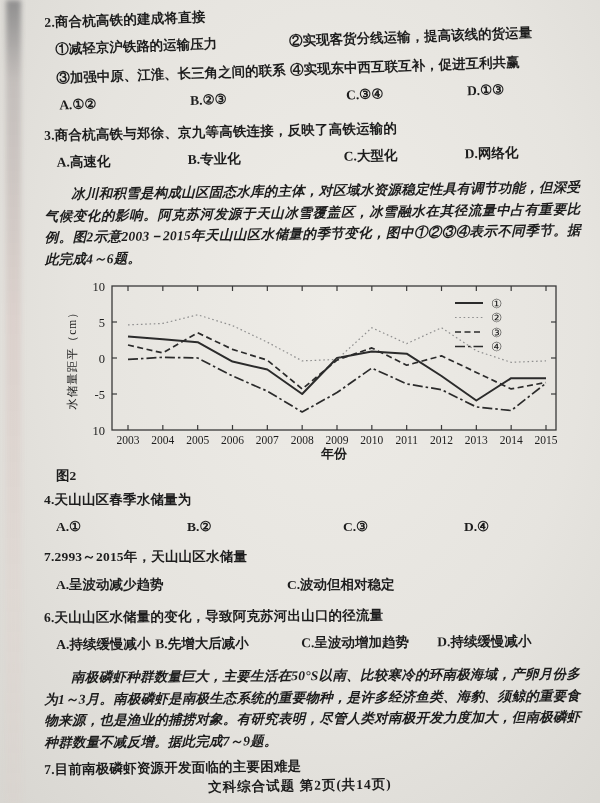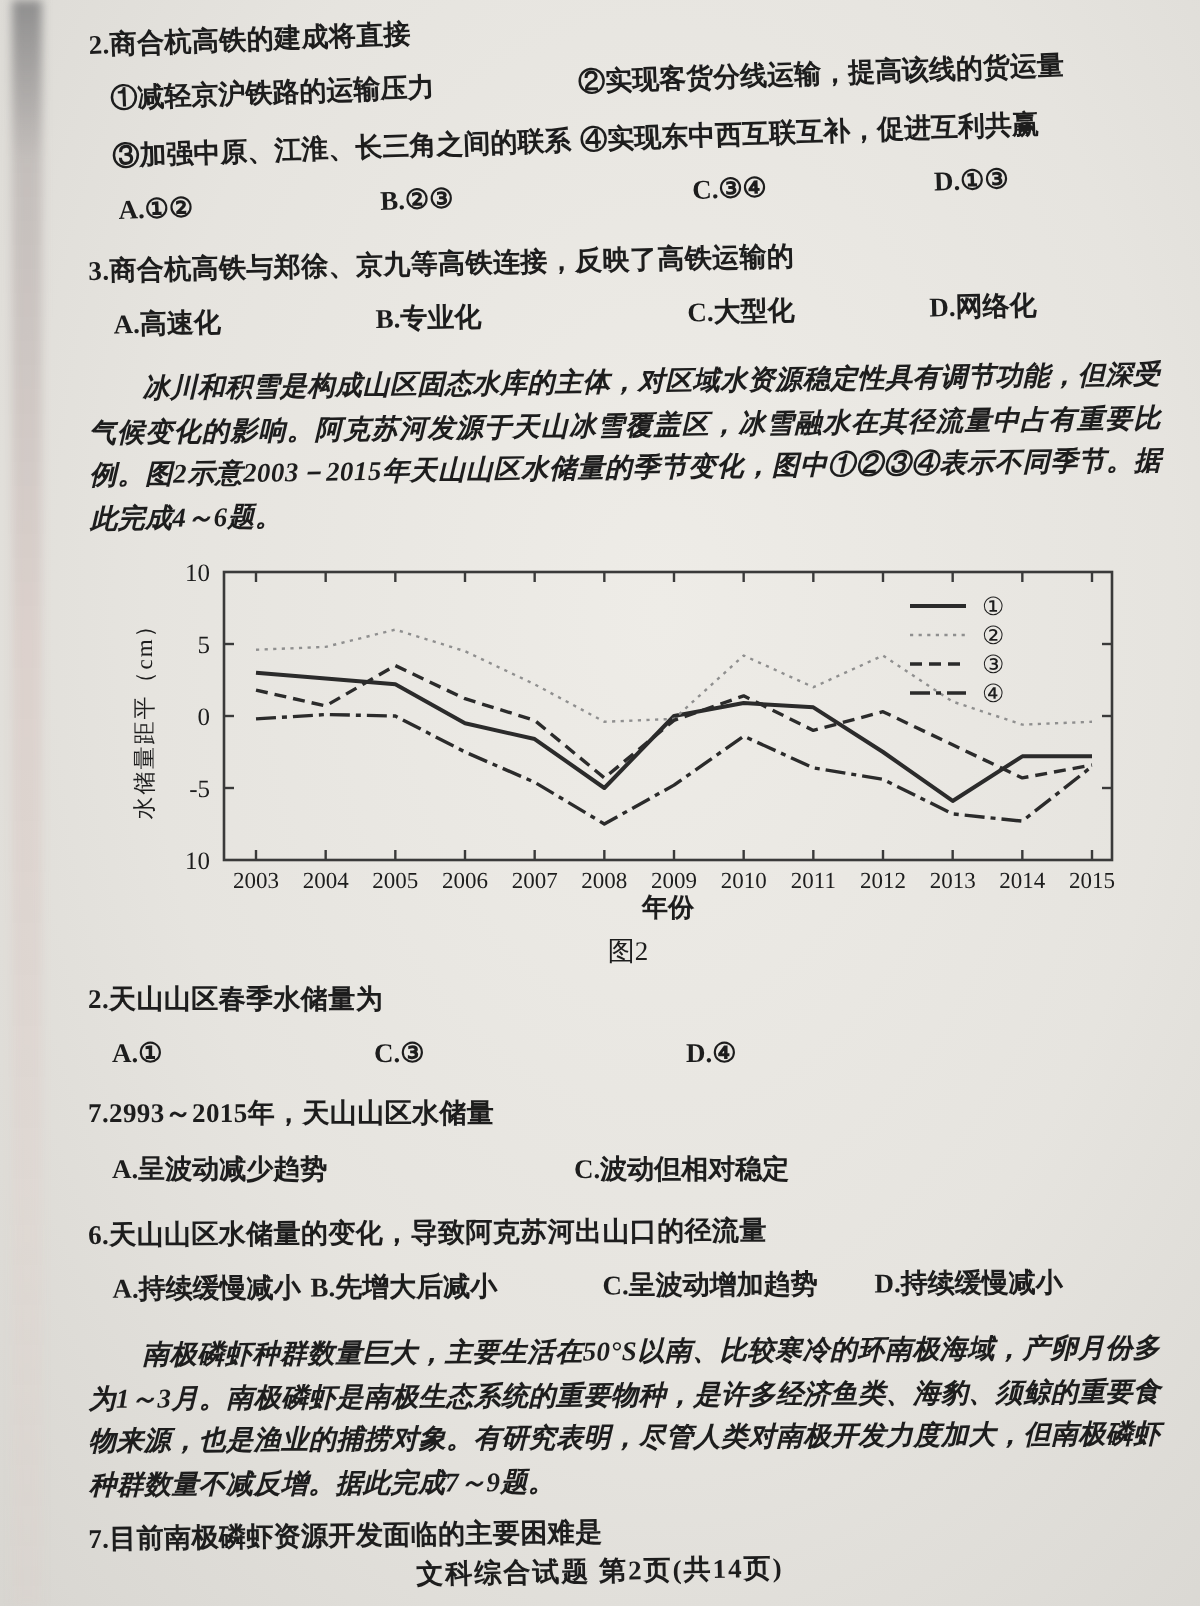--- a/index.html
+++ b/index.html
@@ -27,21 +27,21 @@
     padding-left:12px;margin-top:9px;font-size:13.5px;font-weight:700;line-height:20px;}
   .passage{font-style:italic;font-weight:600;font-size:13.5px;line-height:21.5px;
     text-indent:2em;text-align:justify;letter-spacing:.2px;}
   .tilt-a{transform:rotate(-2deg);transform-origin:left top;}
   .tilt-b{transform:rotate(-1.2deg);transform-origin:left top;}
   .tilt-c{transform:rotate(-0.8deg);transform-origin:left top;}
   .tilt-d{transform:rotate(-0.4deg);transform-origin:left top;}
   .block{margin-top:11px;}
   .chart-wrap{margin-top:4px;margin-left:12px;width:516px;}
   svg{font-family:"Liberation Serif","DejaVu Serif",serif;display:block;}
-  .chart-caption{text-align:center;font-size:13.5px;font-weight:400;margin-top:1px;}
+  .chart-caption{text-align:left;font-size:13.5px;font-weight:700;margin-top:1px;}
   .footer{position:absolute;left:0;right:0;bottom:8px;text-align:center;
     font-size:13.5px;font-weight:700;transform:rotate(-1deg);letter-spacing:1px;}
 </style>
 </head>
 <body>
 
 <div class="spine"></div>
 
 <div class="content">
 
@@ -138,23 +138,24 @@
         <text x="435" y="62.5" font-size="12.5" fill="#1d1d1d">③</text>
         <line x1="399" y1="72.5" x2="427" y2="72.5" stroke="#2b2b2b" stroke-width="1.7" stroke-dasharray="10 3 2.5 3"></line>
         <text x="435" y="77" font-size="12.5" fill="#1d1d1d">④</text>
         <text transform="translate(20 84) rotate(-90)" text-anchor="middle" font-size="11.5" fill="#1d1d1d" letter-spacing="1px">水储量距平（cm）</text>
         <text x="278" y="184" text-anchor="middle" font-size="13" fill="#1d1d1d" font-weight="bold">年份</text>
       </svg>
     <div class="chart-caption">图2</div>
   </div>
 
   <div style="margin-top:5px;">
-    <div class="stem">2.天山山区春季水储量为</div>
+    <div class="stem">4.天山山区春季水储量为</div>
     <div class="opts4">
       <span>A.①</span>
+      <span>B.②</span>
       <span>C.③</span>
       <span>D.④</span>
     </div>
   </div>
 
   <div class="block">
     <div class="stem">7.2993～2015年，天山山区水储量</div>
     <div class="opts2">
       <span>A.呈波动减少趋势</span>
       <span>C.波动但相对稳定</span>

